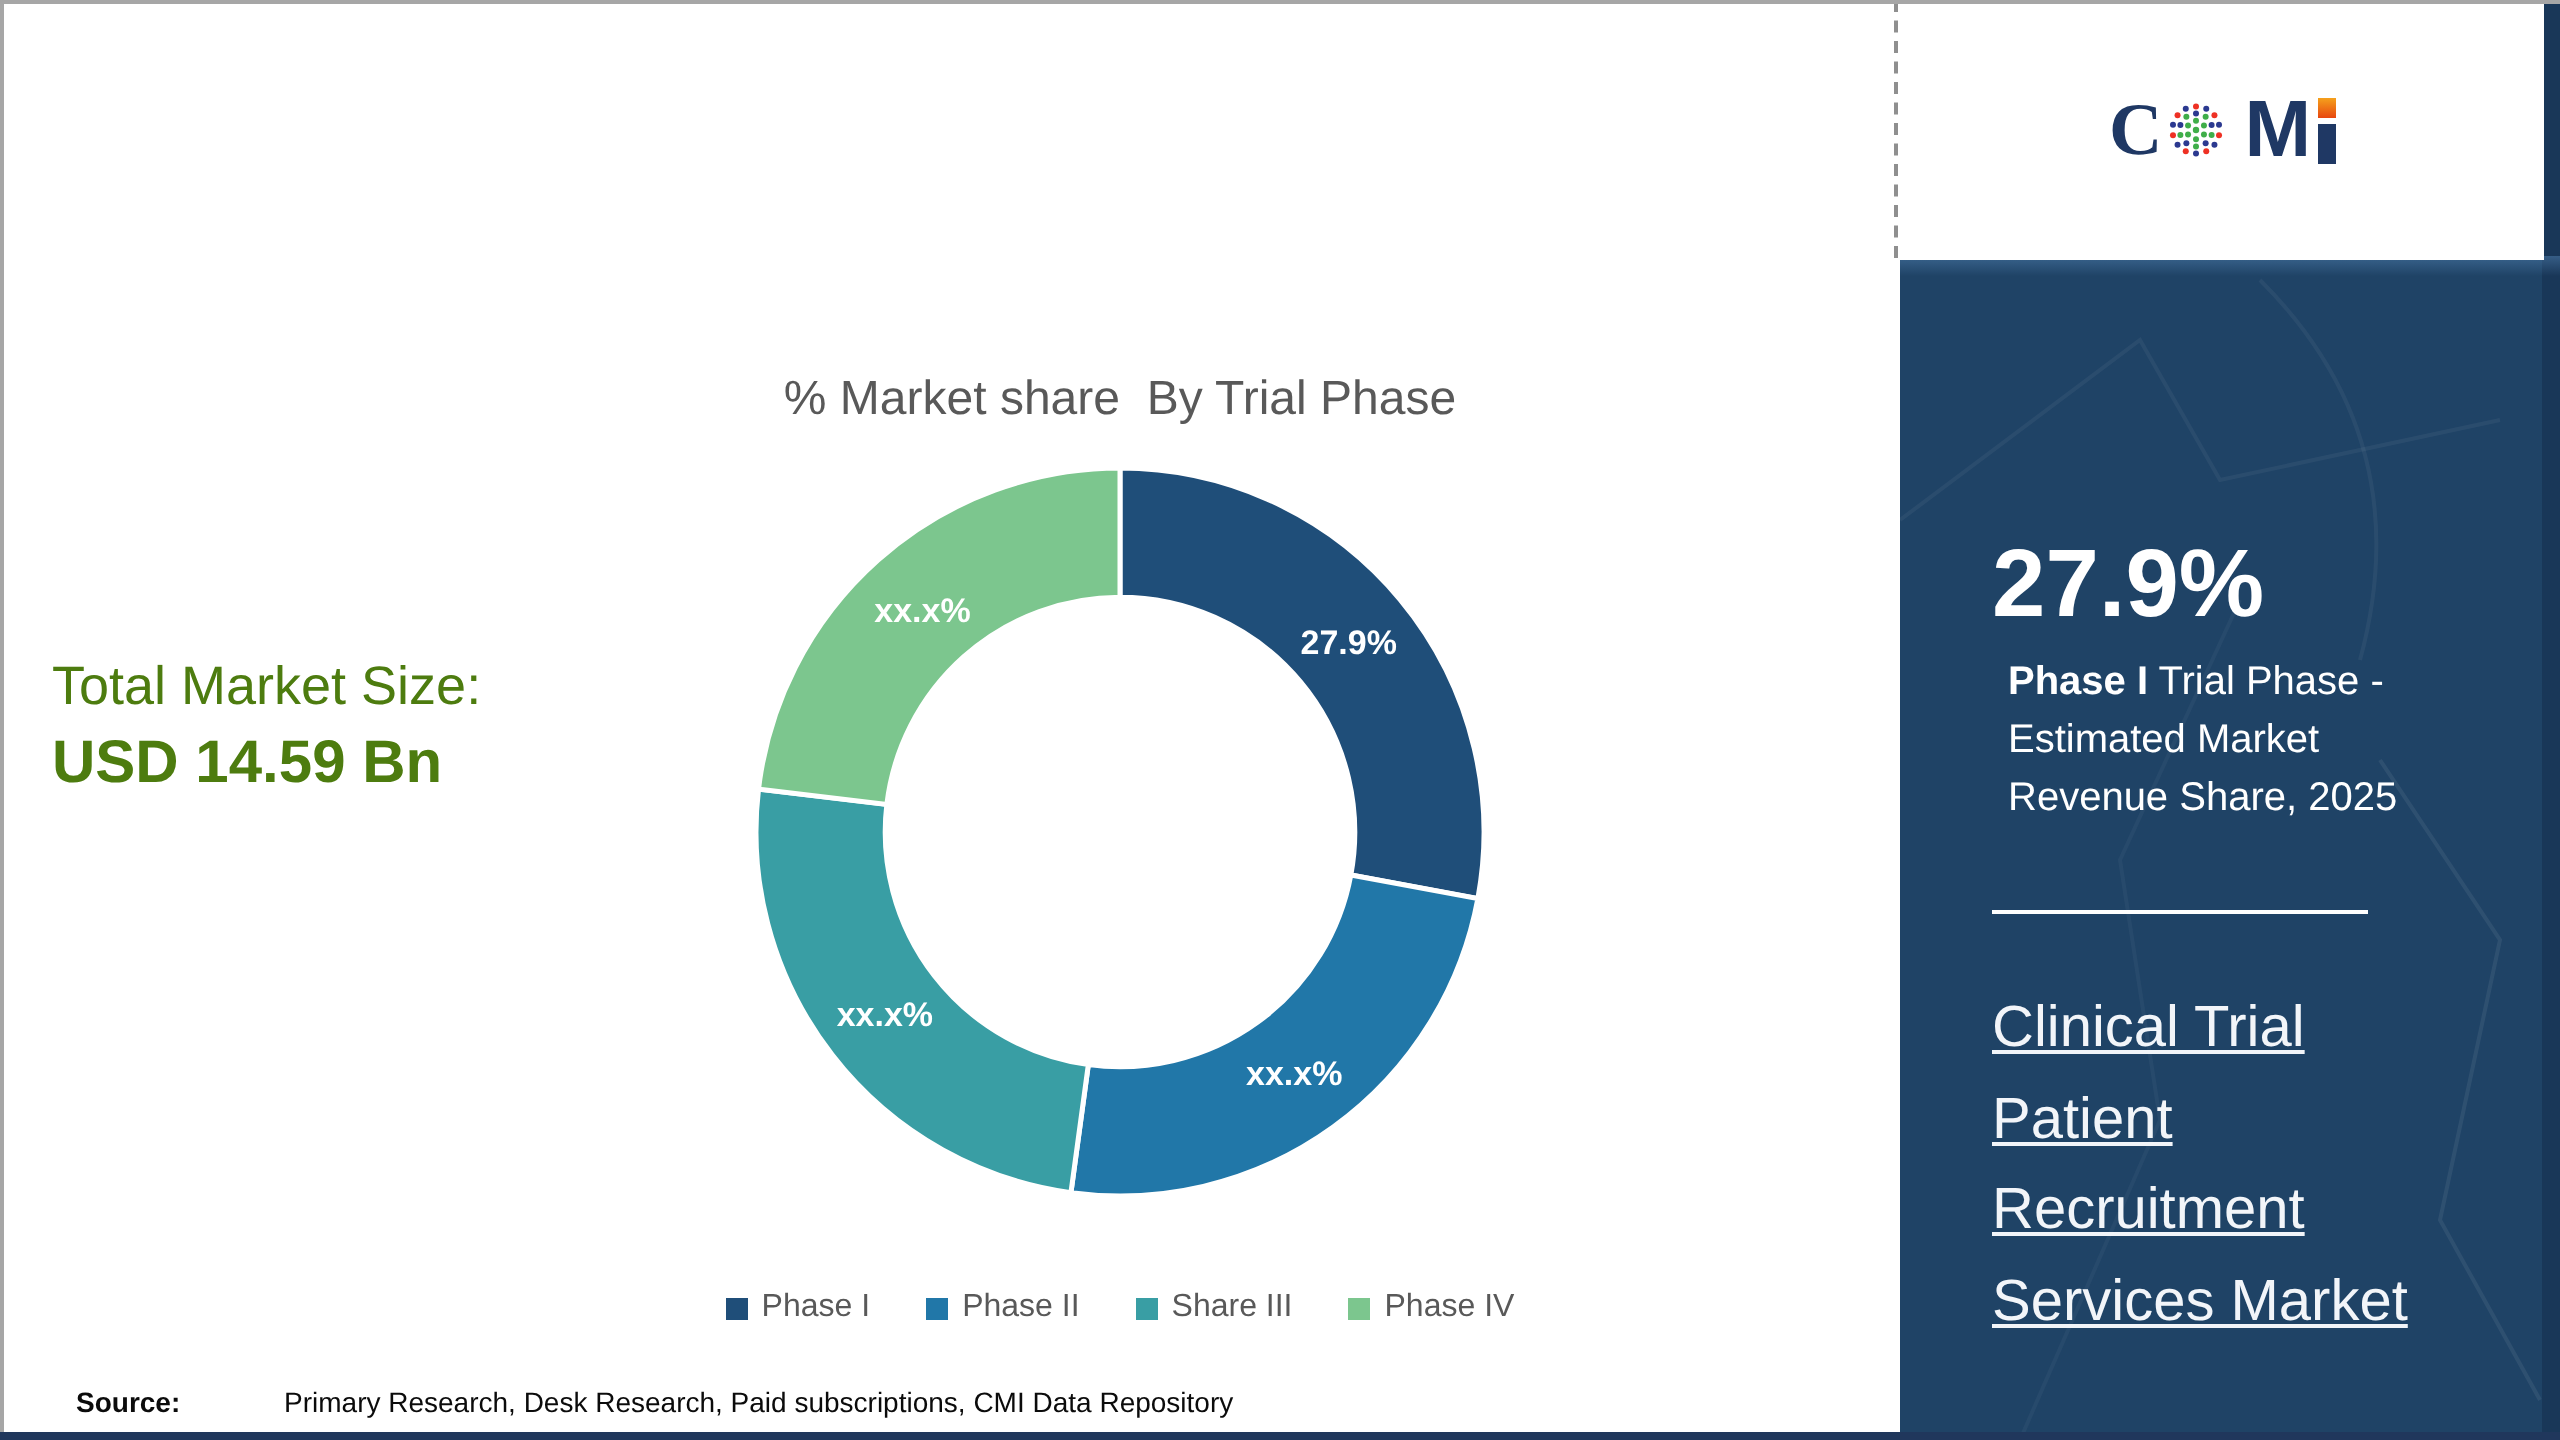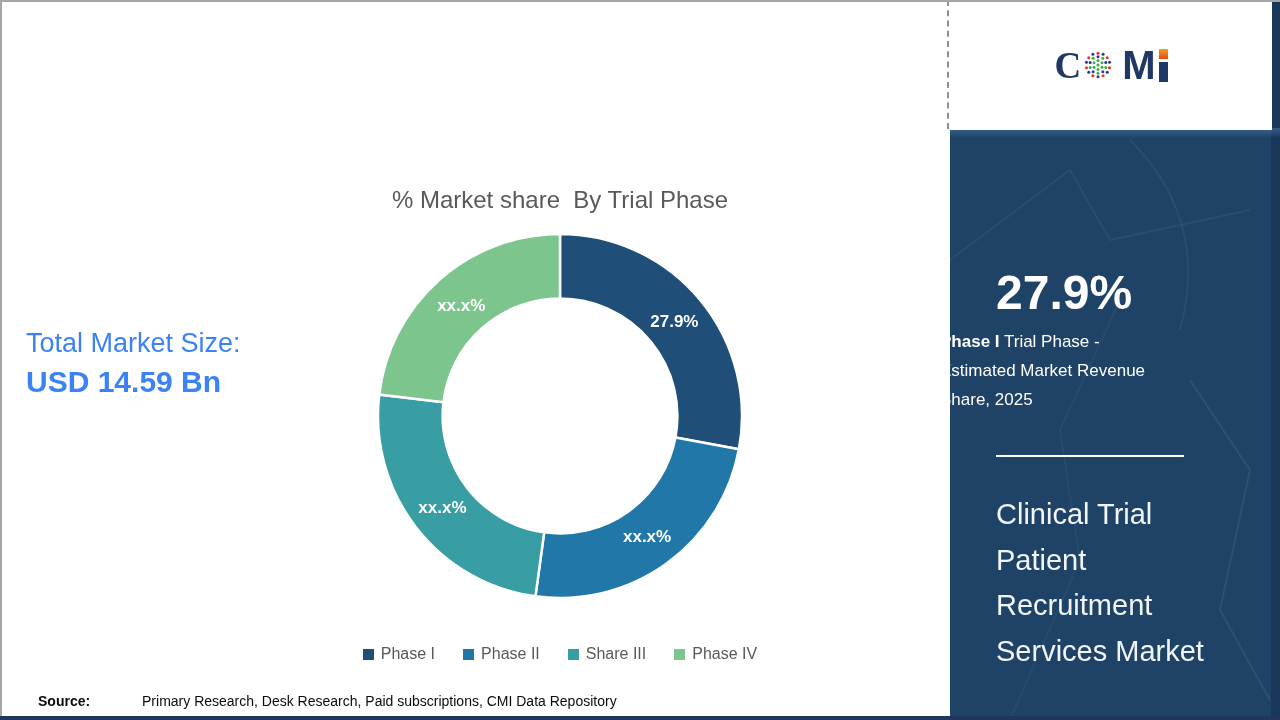--- a/index.html
+++ b/index.html
@@ -19,21 +19,21 @@
     position:absolute;left:40px;top:30px;width:800px;
     font-size:34px;line-height:52px;font-weight:bold;color:#050505;
     letter-spacing:-0.5px;white-space:pre-wrap;
   }
   .chart-subtitle{
     position:absolute;left:260px;top:158px;width:600px;text-align:center;
     font-size:24px;color:#595959;white-space:pre-wrap;margin-top:28px;
   }
 
   
-  .total-market{position:absolute;left:26px;top:324px;color:#3b82f6;}
+  .total-market{position:absolute;left:26px;top:324px;color:#4d7c0f;}
   .total-market .tm-label{font-size:27px;line-height:38px;}
   .total-market .tm-value{font-size:30px;line-height:40px;font-weight:bold;}
 
   
   .donut-wrap{position:absolute;left:330px;top:186px;width:460px;height:460px;}
   .donut-wrap svg{display:block;}
 
   
   .chart-legend{
     position:absolute;left:260px;top:645px;width:600px;
@@ -74,31 +74,31 @@
   .logo-m{font-size:40px;line-height:0.82;font-weight:bold;color:#1f3864;letter-spacing:0;}
   .logo-i{display:flex;flex-direction:column;justify-content:flex-end;margin-left:3px;height:33px;width:9px;}
   .logo-i-dot{width:9px;height:10px;background:linear-gradient(180deg,#f5a11c,#e8470f);}
   .logo-i-stem{width:9px;height:20px;background:#1f3864;margin-top:3px;}
 
   .panel-stat-value{
     position:absolute;left:996px;top:265px;color:#ffffff;
     font-size:48px;font-weight:bold;z-index:25;
   }
   .panel-stat-desc{
-    position:absolute;left:940px;top:327px;width:215px;color:#ffffff;
-    font-size:17px;line-height:29px;z-index:25;
+    position:absolute;left:1004px;top:327px;width:215px;color:#ffffff;
+    font-size:20px;line-height:29px;z-index:25;
   }
   .panel-stat-desc .bold{font-weight:bold;}
   .panel-divider{
     position:absolute;left:996px;top:455px;width:188px;height:0;
     border-top:2px solid #ffffff;z-index:25;
   }
   .panel-market-name{
     position:absolute;left:996px;top:492px;width:220px;color:#f2f5f9;
-    font-size:29px;line-height:45.5px;z-index:25;
+    font-size:29px;line-height:45.5px;z-index:25;text-decoration:underline;
   }
 </style>
 </head>
 <body>
 
 <div class="frame-top"></div>
 <div class="frame-left"></div>
 <div class="frame-bottom"></div>
 
 <div class="main-title"><br></div>

